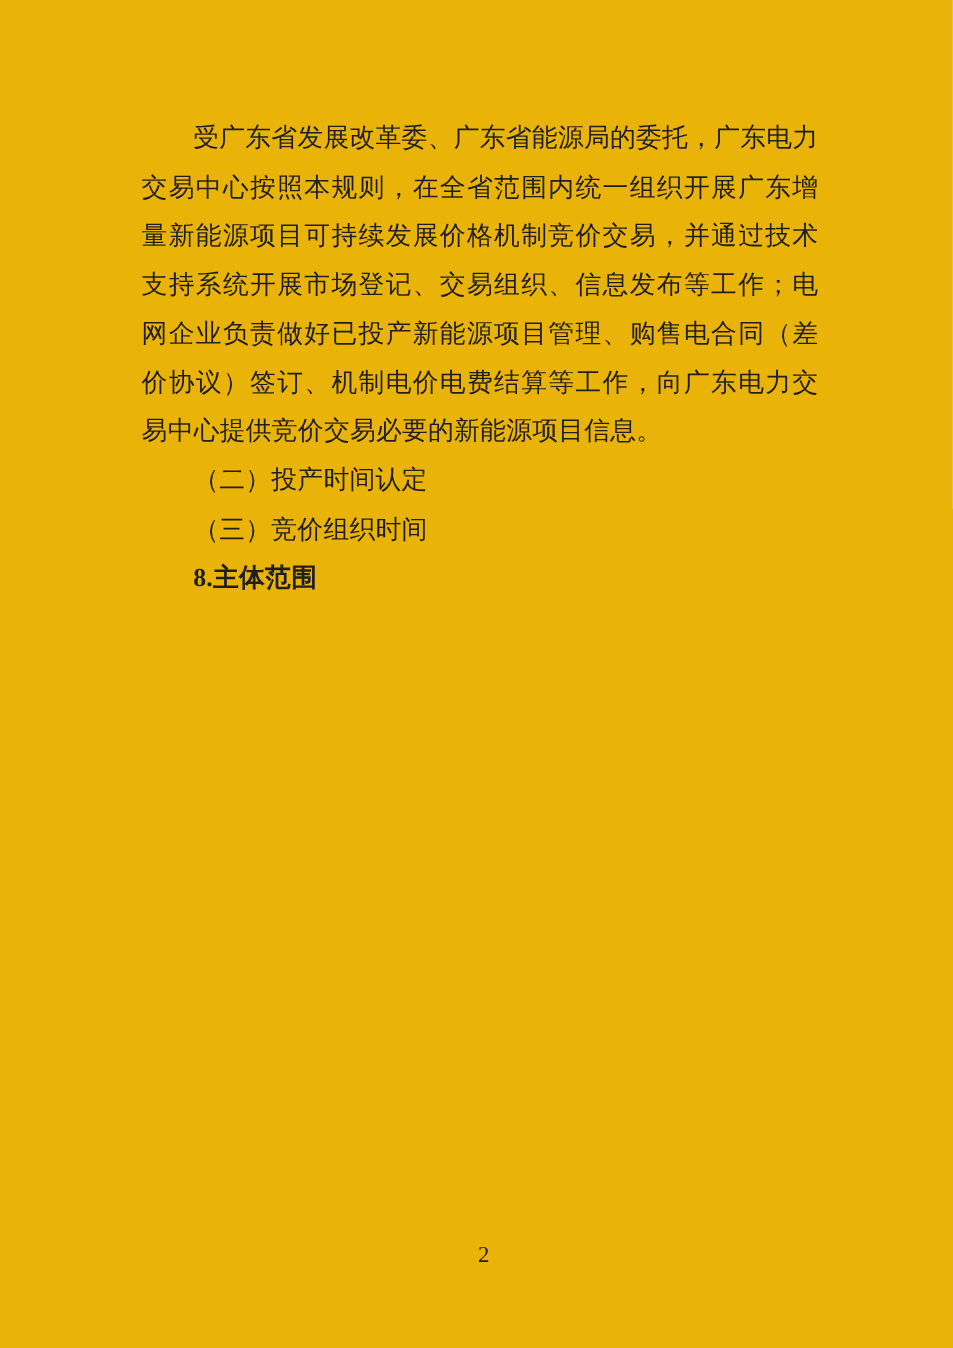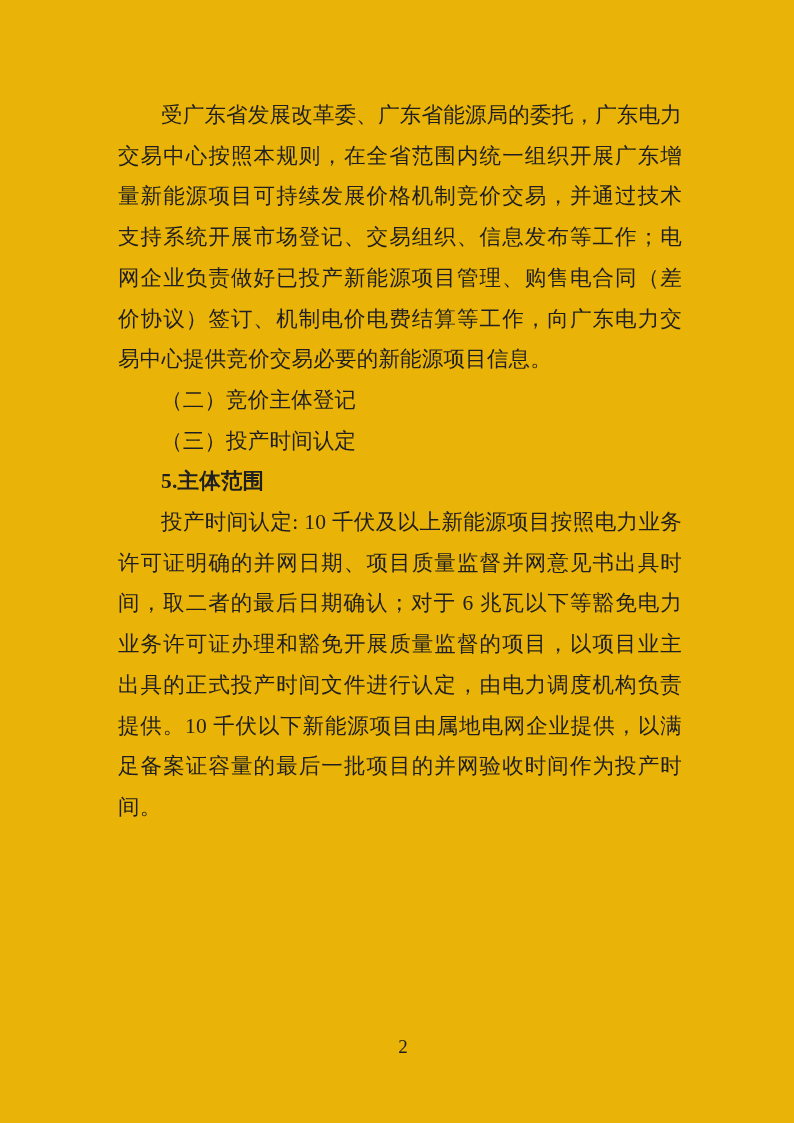--- a/index.html
+++ b/index.html
@@ -45,19 +45,18 @@
     font-size: 19px;
     color: #1f1f1f;
   }
 </style>
 </head>
 <body>
 
 <div class="page">
   <div class="content">
     <p>受广东省发展改革委、广东省能源局的委托，广东电力交易中心按照本规则，在全省范围内统一组织开展广东增量新能源项目可持续发展价格机制竞价交易，并通过技术支持系统开展市场登记、交易组织、信息发布等工作；电网企业负责做好已投产新能源项目管理、购售电合同（差价协议）签订、机制电价电费结算等工作，向广东电力交易中心提供竞价交易必要的新能源项目信息。</p>
-    <p>（二）竞价主体登记</p>
-    <p>（三）投产时间认定</p>
-    <p class="bold">5.主体范围</p>
-    <p>投产时间认定: 10 千伏及以上新能源项目按照电力业务许可证明确的并网日期、项目质量监督并网意见书出具时间，取二者的最后日期确认；对于 6 兆瓦以下等豁免电力业务许可证办理和豁免开展质量监督的项目，以项目业主出具的正式投产时间文件进行认定，由电力调度机构负责提供。10 千伏以下新能源项目由属地电网企业提供，以满足备案证容量的最后一批项目的并网验收时间作为投产时间。</p>
+    <p>（二）投产时间认定</p>
+    <p>（三）竞价组织时间</p>
+    <p class="bold">8.主体范围</p>
   </div>
   <div class="footer">2</div>
 </div>
 
 </body></html>

